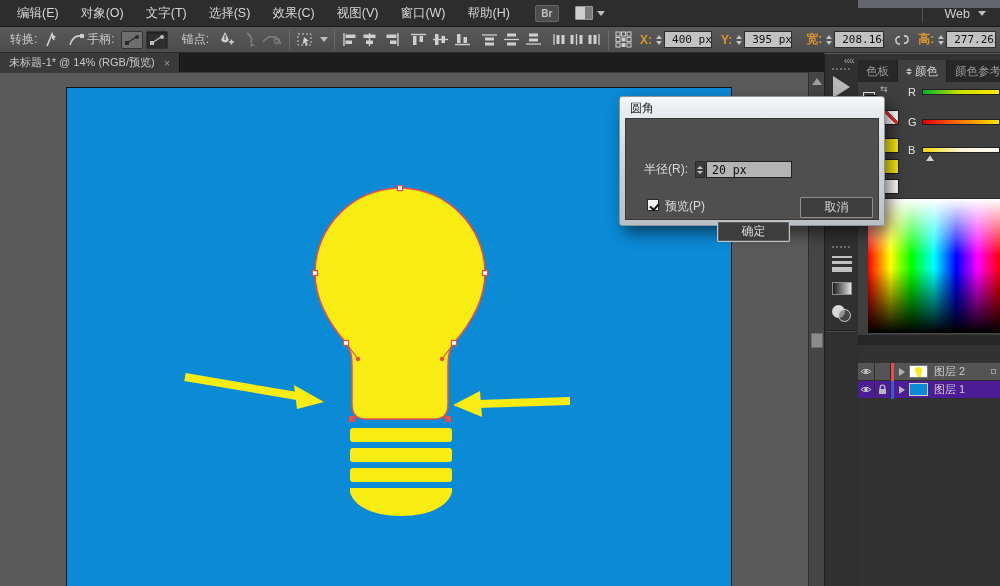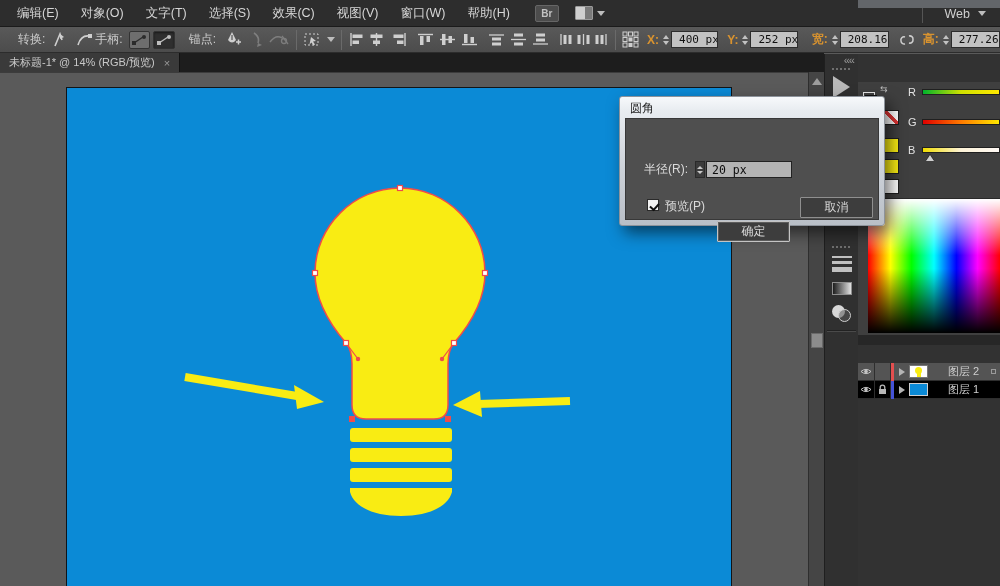--- a/index.html
+++ b/index.html
@@ -84,28 +84,28 @@
   .chan-label { position:absolute; left:50px; width:12px; font-size:11px; color:#e2e2e2; }
   .chan-bar { position:absolute; left:64px; width:78px; height:6px; border:1px solid #202020; }
   .chan-thumb { position:absolute; width:0; height:0; border-left:4px solid transparent; border-right:4px solid transparent; border-bottom:6px solid #cfcfcf; filter:drop-shadow(0 -1px 0 #222); }
   #spectrum { position:absolute; left:10px; top:116px; width:132px; height:135px; border-top:1px solid #2a2a2a;
     background:
       linear-gradient(to bottom, rgba(255,255,255,1) 0%, rgba(255,255,255,0) 42%, rgba(0,0,0,0) 52%, rgba(0,0,0,1) 100%),
       linear-gradient(to right, #ff0000, #ffff00 17%, #00ff00 33%, #00ffff 50%, #0000ff 67%, #ff00ff 83%, #ff0000); }
   #panel-divider { position:absolute; left:0; top:281px; width:142px; height:10px; background:#272727; }
 
   #layers-tabs { top:291px; height:18px; }
-  .layer-row { position:absolute; left:0; width:142px; height:18px; display:flex; align-items:center; border-bottom:1px solid #2e2e2e; background:#000000; }
+  .layer-row { position:absolute; left:0; width:142px; height:18px; display:flex; align-items:center; border-bottom:1px solid #2e2e2e; background:#4c1d95; }
   .layer-row.selected { background:#545454; }
   .cell-eye { width:17px; height:18px; display:flex; align-items:center; justify-content:center; border-right:1px solid #2e2e2e; }
   .cell-lock { width:16px; height:18px; display:flex; align-items:center; justify-content:center; border-right:1px solid #2e2e2e; }
   .layer-colorbar { width:3px; height:18px; }
   .layer-expand { width:0; height:0; border-top:4px solid transparent; border-bottom:4px solid transparent; border-left:6px solid #b5b5b5; margin:0 4px 0 5px; }
   .layer-thumb { width:19px; height:13px; border:1px solid #777; position:relative; overflow:hidden; }
-  .layer-name { font-size:11px; color:#cfcfcf; margin-left:20px; white-space:nowrap; }
+  .layer-name { font-size:11px; color:#cfcfcf; margin-left:6px; white-space:nowrap; }
   .thumb-bulb-glass { position:absolute; left:5px; top:1px; width:7px; height:7px; border-radius:50%; background:#f9ec13; }
   .thumb-bulb-base { position:absolute; left:6.5px; top:7px; width:4px; height:4px; background:#f9ec13; }
   .target-box { position:absolute; right:4px; width:5px; height:5px; border:1px solid #9a9a9a; }
 
   
   #dialog { position:absolute; left:619px; top:96px; width:266px; height:130px; z-index:20;
     background:linear-gradient(180deg,#f7f9fb 0%,#e9edf1 10%,#cdd2d9 55%,#b9bfc7 100%);
     border:1px solid #8d939b; border-radius:3px; box-shadow:5px 7px 16px rgba(0,0,0,.55); }
   #dialog-title { position:absolute; left:10px; top:3px; font-size:12px; color:#1c1c1c; }
   #dialog-inner { position:absolute; left:5px; top:21px; right:5px; bottom:5px; background:#4f4f4f; border:1px solid #383838; }
@@ -140,21 +140,21 @@
   </span>
   <span id="menu-right">
     <span class="menu-sep"></span>
     <span id="workspace-label">Web</span>
     <span class="caret-down"></span>
   </span>
 </div>
 <div id="titlebar-fragment"></div>
 
 <div id="control-bar">
-  <span class="cb-label" style="margin-left:18px">转换:</span>
+  <span class="cb-label" style="margin-left:10px">转换:</span>
   <span class="cicon" style="margin-left:6px">
     <svg width="20" height="16" viewBox="0 0 20 16">
         <path d="M4 14 L9 2 L11 8" fill="none" stroke="#cfcfcf" stroke-width="1.6"></path>
         <path d="M9 2 L13 5 L9 7 Z" fill="#cfcfcf"></path>
       </svg>
   </span>
   <span class="cicon" style="margin-left:4px">
     <svg width="20" height="16" viewBox="0 0 20 16">
         <path d="M3 13 Q6 3 14 4" fill="none" stroke="#cfcfcf" stroke-width="1.6"></path>
         <rect x="13" y="2" width="4" height="4" fill="#cfcfcf"></rect>
@@ -312,21 +312,21 @@
   <span class="stepper">
       <span class="stp-up"></span>
       <span class="stp-dn"></span>
     </span>
   <span class="field" style="width:48px">400 px</span>
   <span class="cb-label orange" style="margin-left:9px">Y:</span>
   <span class="stepper">
       <span class="stp-up"></span>
       <span class="stp-dn"></span>
     </span>
-  <span class="field" style="width:48px">252 px</span>
+  <span class="field" style="width:48px">395 px</span>
   <span class="cb-label orange" style="margin-left:14px">宽:</span>
   <span class="stepper">
       <span class="stp-up"></span>
       <span class="stp-dn"></span>
     </span>
   <span class="field" style="width:50px">208.164</span>
   <span class="cicon" style="margin-left:10px">
     <svg width="16" height="14" viewBox="0 0 16 14">
         <path d="M6 4 A3.2 3.2 0 0 0 2 8 A3.2 3.2 0 0 0 6 11" fill="none" stroke="#cfcfcf" stroke-width="1.5"></path>
         <path d="M10 3 A3.2 3.2 0 0 1 14 6.5 A3.2 3.2 0 0 1 10 10" fill="none" stroke="#cfcfcf" stroke-width="1.5"></path>
@@ -410,20 +410,35 @@
   <div class="grad-icon"></div>
   <div class="transp-icon">
       <span class="c1"></span>
       <span class="c2"></span>
     </div>
   <div class="dock-sep"></div>
 </div>
 
 <div id="panels">
 
+  <div id="color-tabs" class="ptab-bar">
+    <span class="ptab">
+        <span>色板</span>
+      </span>
+    <span class="ptab active">
+      <span class="updown">
+          <i class="u"></i>
+          <i class="d"></i>
+        </span>
+      <span>颜色</span>
+    </span>
+    <span class="ptab">
+        <span>颜色参考</span>
+      </span>
+  </div>
 
   <div id="color-body">
     <div class="proxy-back">
       <div class="proxy-front"></div>
     </div>
     <span class="proxy-swap">⇆</span>
     <div class="swatch none" style="top:28px"></div>
     <div class="swatch" style="top:56px; background:#f9ec13"></div>
     <div class="swatch" style="top:77px; background:#f9ec13"></div>
     <div class="swatch" style="top:97px; background:#ffffff"></div>

